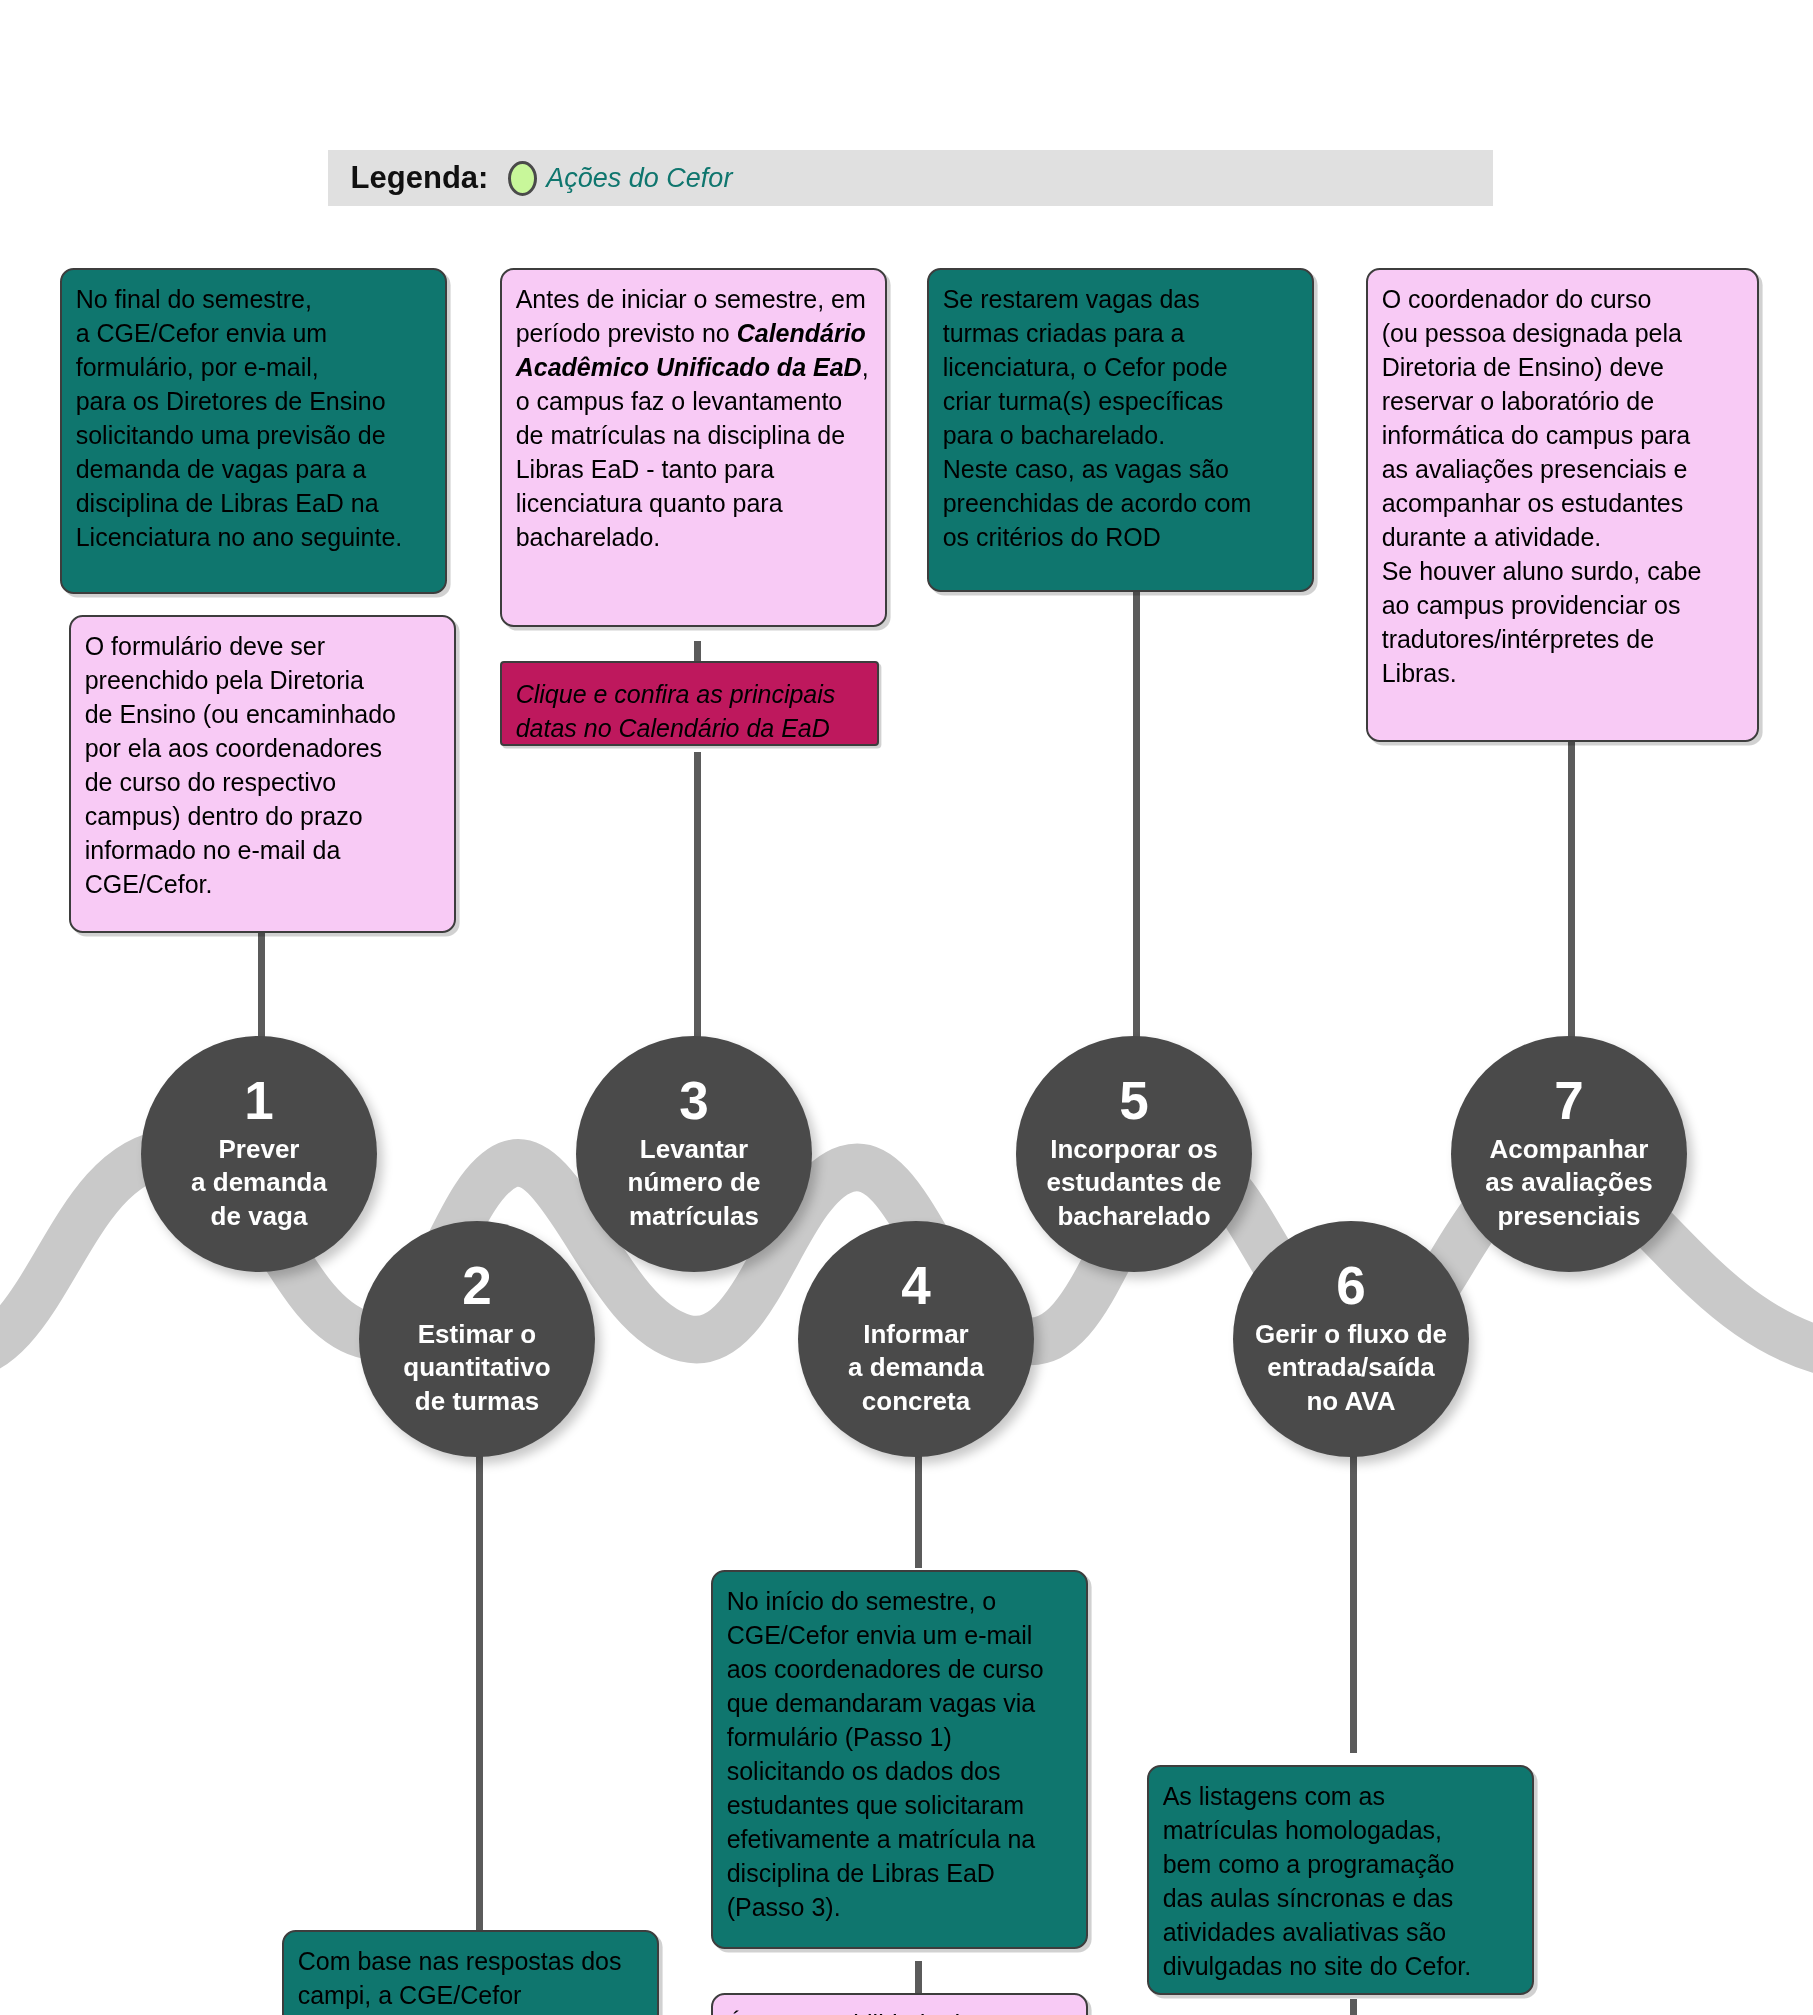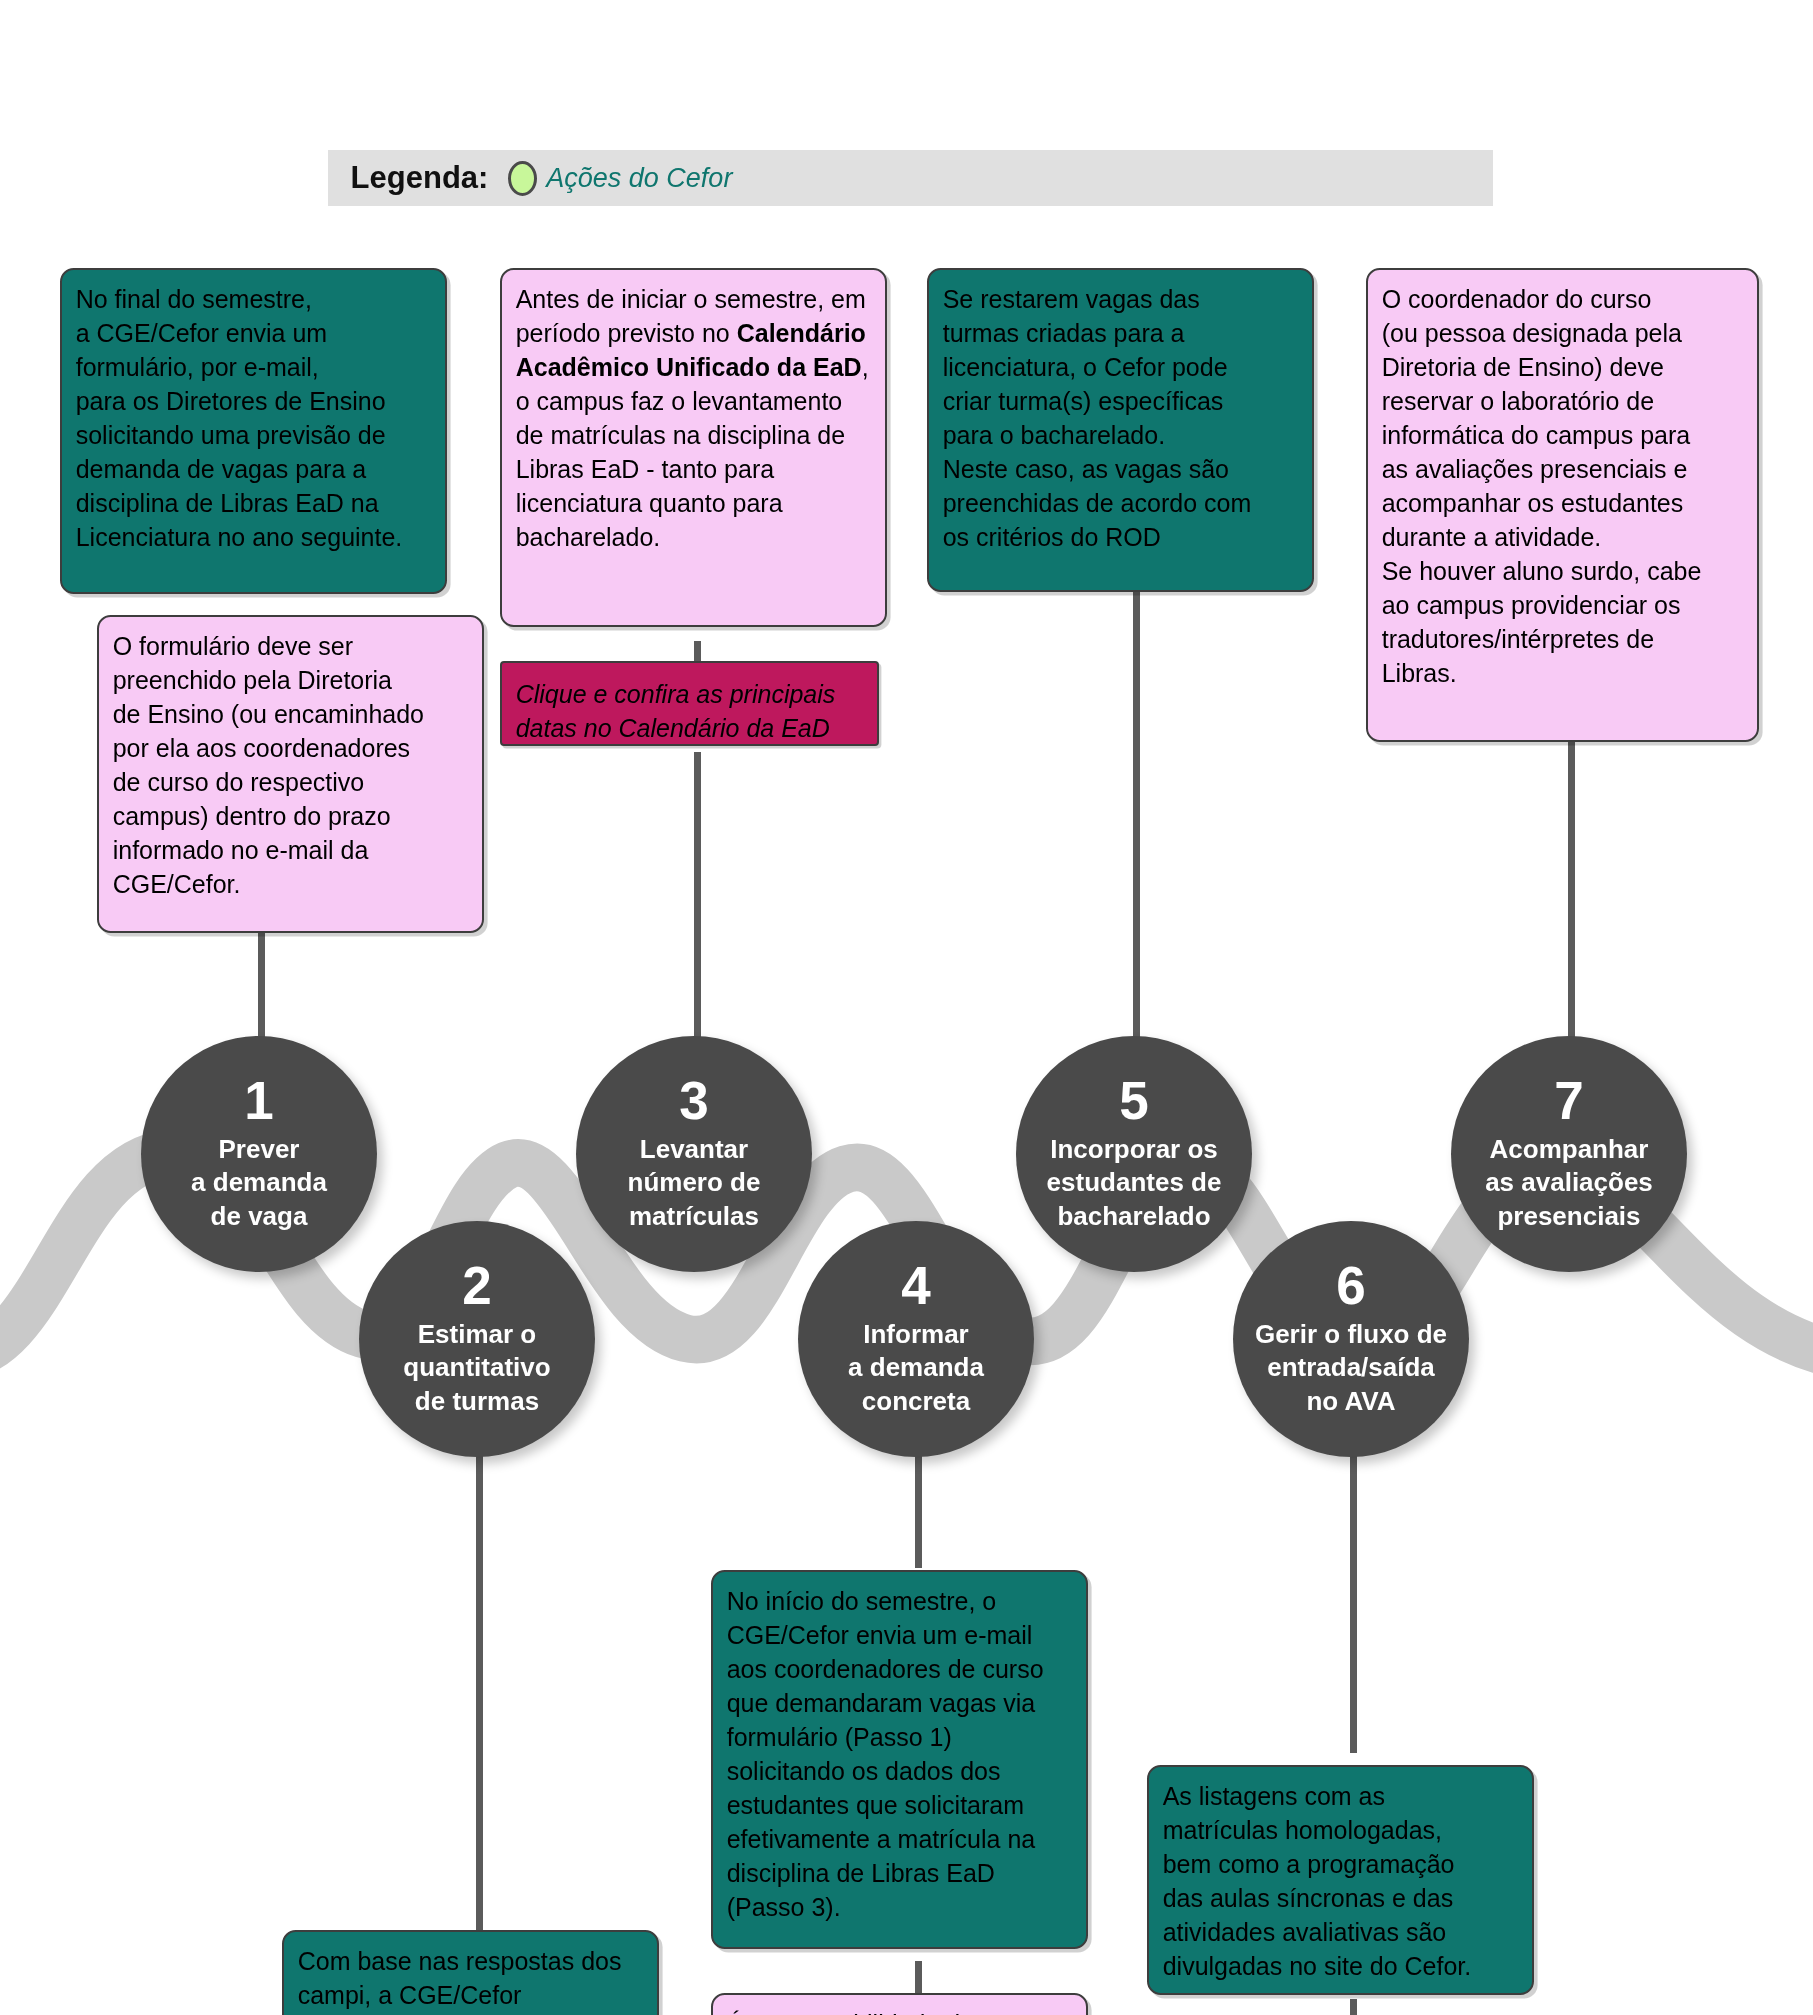--- a/index.html
+++ b/index.html
@@ -44,21 +44,21 @@
   .box{
     position:absolute;box-sizing:border-box;
     border:2.8px solid #3d3d3d;border-radius:13.7px;
     padding:12px 13.7px 9.7px 13.7px;
     font-size:25px;line-height:1.36;color:#000;
     box-shadow:3.6px 3.6px 0 rgba(0,0,0,0.18);
   }
   .box.green{background:#0f766e;}
   .box.pink{background:#f8caf5;}
   .box.gray{background:#be185d;border-radius:4px;box-shadow:2.4px 2.4px 0 rgba(0,0,0,0.18);font-style:italic;}
-  .box b{font-weight:bold;}
+  .box b{font-weight:bold;font-style:italic;}
 
   
   .step{position:absolute;}
   .step .halo{
     position:absolute;left:0;top:0;border-radius:50%;
     background:#4a4a4a;
     box-shadow:5.6px 6.4px 10.5px rgba(0,0,0,0.22);
   }
   .step .inner{
     position:absolute;left:0;top:0;width:100%;height:100%;
@@ -103,21 +103,21 @@
   <div class="conn" style="left:476px;top:1421px;height:502px;"></div>
   <div class="conn" style="left:915px;top:1421px;height:147px;"></div>
   <div class="conn" style="left:1350px;top:1421px;height:332px;"></div>
   <div class="conn" style="left:915px;top:1961px;height:32px;"></div>
   <div class="conn" style="left:1350px;top:1999px;height:28px;"></div>
   <div class="conn" style="left:476px;top:1922px;height:12px;"></div>
   <div class="conn" style="left:694px;top:641px;height:20px;"></div>
 
   <div class="box green" style="left:60px;top:268px;width:387px;height:326px;">No final do semestre,<br>a CGE/Cefor envia um<br>formulário, por e-mail,<br>para os Diretores de Ensino<br>solicitando uma previsão de<br>demanda de vagas para a<br>disciplina de Libras EaD na<br>Licenciatura no ano seguinte.</div>
 
-  <div class="box pink" style="left:69px;top:615px;width:387px;height:318px;margin-left:28px;">O formulário deve ser<br>preenchido pela Diretoria<br>de Ensino (ou encaminhado<br>por ela aos coordenadores<br>de curso do respectivo<br>campus) dentro do prazo<br>informado no e-mail da<br>CGE/Cefor.</div>
+  <div class="box pink" style="left:69px;top:615px;width:387px;height:318px;">O formulário deve ser<br>preenchido pela Diretoria<br>de Ensino (ou encaminhado<br>por ela aos coordenadores<br>de curso do respectivo<br>campus) dentro do prazo<br>informado no e-mail da<br>CGE/Cefor.</div>
 
   <div class="box pink" style="left:500px;top:268px;width:387px;height:359px;">
     <span>Antes de iniciar o semestre,
 em período previsto no </span><b>Calendário Acadêmico Unificado da EaD</b><span>, o campus faz o levantamento de matrículas na disciplina de Libras EaD - tanto para licenciatura quanto para bacharelado.</span>
   </div>
 
   <div class="box gray" style="left:500px;top:661px;width:379px;height:85px;padding-top:13.7px;">Clique e confira as principais datas no Calendário da EaD</div>
 
   <div class="box green" style="left:927px;top:268px;width:387px;height:324px;">Se restarem vagas das<br>turmas criadas para a<br>licenciatura, o Cefor pode<br>criar turma(s) específicas<br>para o bacharelado.<br>Neste caso, as vagas são<br>preenchidas de acordo com<br>os critérios do ROD</div>
 

